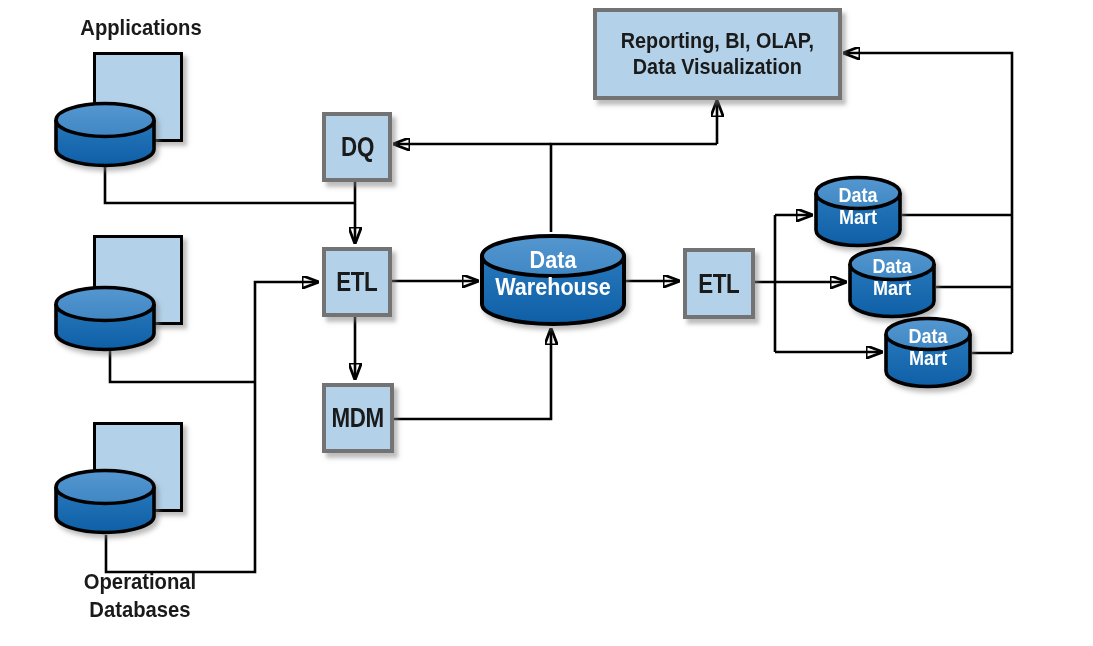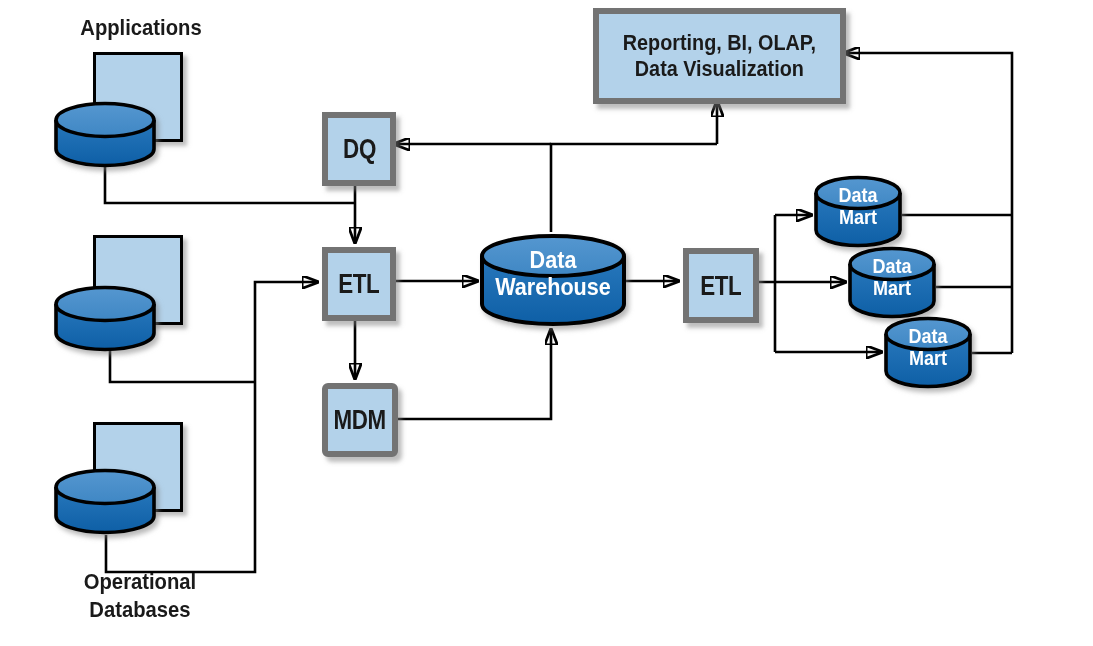--- a/index.html
+++ b/index.html
@@ -11,21 +11,21 @@
   .wires path { stroke:var(--connector,#000); stroke-width:2.6; fill:none; }
   .cyl-g { filter:drop-shadow(3px 4px 2.5px rgba(125,125,125,.55)); }
 
   .sq {
     position:absolute; width:84px; height:84px;
     background:var(--node-fill,#b3d2ea); border:3px solid #000;
     box-shadow:4px 4px 4px rgba(125,125,125,.5);
   }
   .box {
     position:absolute; background:var(--node-fill,#b3d2ea);
-    border:6px solid #737373; box-shadow:4px 5px 4px rgba(125,125,125,.5);
+    border:4px solid #737373; box-shadow:4px 5px 4px rgba(125,125,125,.5);
     display:flex; align-items:center; justify-content:center;
   }
   .box .lbl {
     font-size:28px; font-weight:600; color:var(--text-dark,#1a1a1a);
     transform:scaleX(.8); letter-spacing:-.5px; white-space:nowrap;
   }
   .rpt-lines { text-align:center; transform:scaleX(.9); }
   .rpt-lines div {
     font-size:22px; font-weight:700; line-height:26px;
     color:var(--text-dark,#1a1a1a); white-space:nowrap;
@@ -123,21 +123,21 @@
       <ellipse cx="46" cy="20" rx="42" ry="15.5" fill="url(#gtop)" stroke="#000" stroke-width="3.6"></ellipse>
     </g>
   </svg>
 
   <div class="box z4" style="left:322px; top:112px; width:62px; height:62px;align-items:center;">
     <span class="lbl">DQ</span>
   </div>
   <div class="box z4" style="left:322px; top:247px; width:62px; height:62px;">
     <span class="lbl">ETL</span>
   </div>
-  <div class="box z4" style="left:322px; top:383px; width:64px; height:62px;border-radius:6px;">
+  <div class="box z4" style="left:322px; top:383px; width:64px; height:62px;">
     <span class="lbl">MDM</span>
   </div>
   <div class="box z4" style="left:683px; top:248px; width:64px; height:63px;">
     <span class="lbl">ETL</span>
   </div>
 
   <div class="box z4" style="left:593px; top:8px; width:241px; height:84px;">
     <div class="rpt-lines">
       <div>Reporting, BI, OLAP,</div>
       <div>Data Visualization</div>

